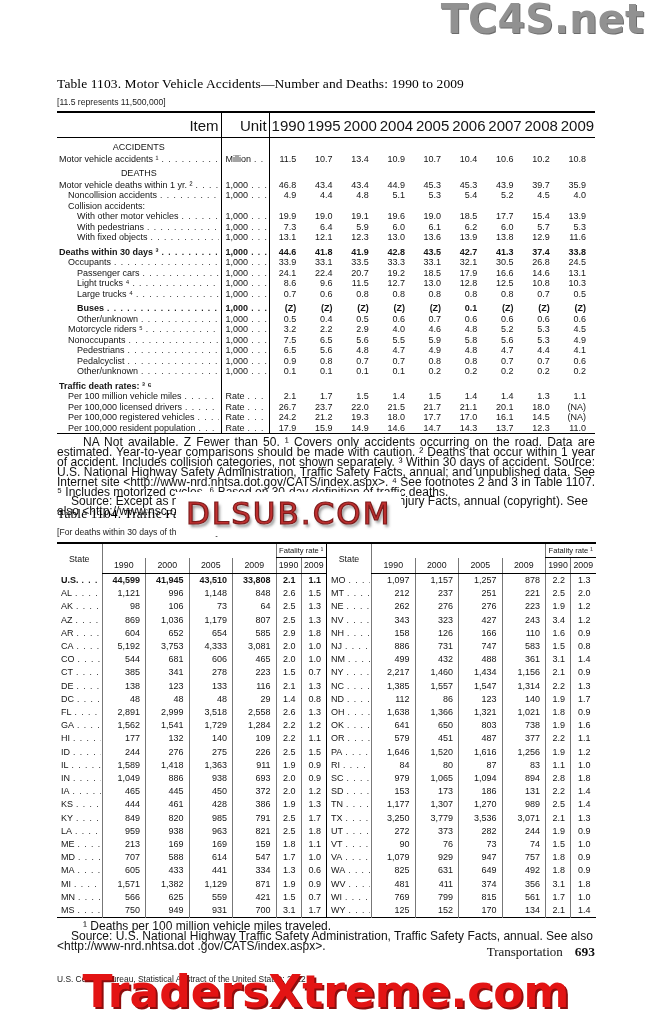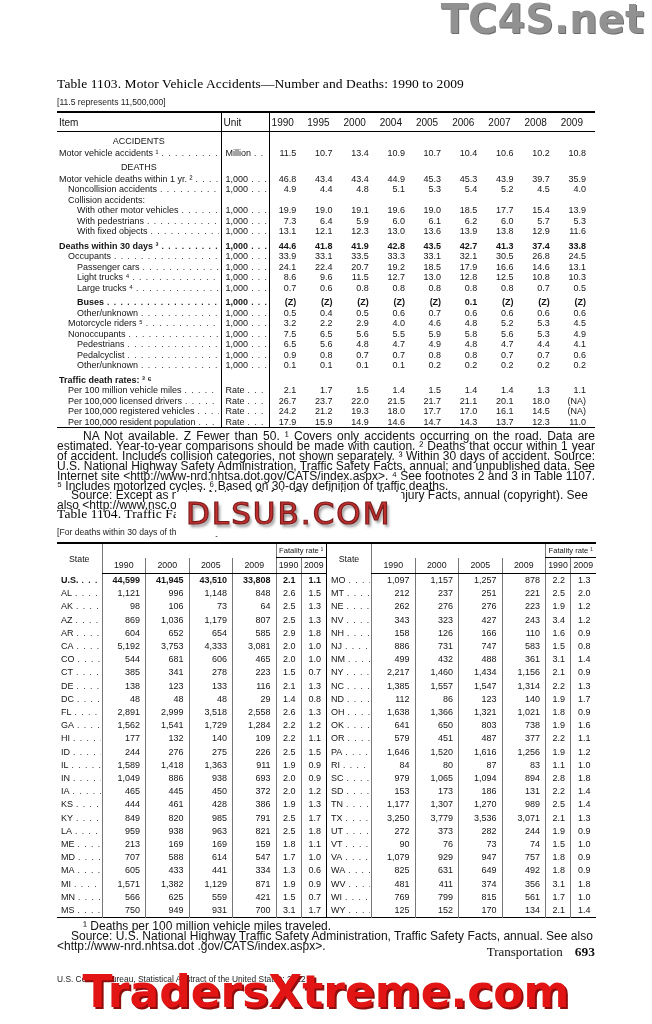--- a/index.html
+++ b/index.html
@@ -32,22 +32,22 @@
   .lbl{white-space:nowrap;}
   .leader{flex:1 1 auto;overflow:hidden;white-space:nowrap;color:#222;margin-left:3px;}
   .leader::after{content:". . . . . . . . . . . . . . . . . . . . . . . . . . . . . . . . . . . . . . . . . . . . . . . .";
                  letter-spacing:1px;font-size:8.5px;}
   .fn{margin-top:4px;font-size:12px;line-height:9.9px;color:#111;}
   .fn p{margin:0;text-indent:26px;text-align:justify;}
   .fn p.src{text-indent:14px;text-align:left;}
 
   
   .tb1103{width:538px;margin-top:4px;border-top:2px solid #000;border-bottom:1px solid #000;font-size:9px;}
-  .tb1103 thead th{font-weight:400;font-size:10px;border-bottom:1px solid #000;
-                   padding:4px 2px 3px;text-align:left;}
+  .tb1103 thead th{font-weight:400;font-size:15px;border-bottom:1px solid #000;
+                   padding:4px 2px 3px;text-align:right;}
   .tb1103 td{line-height:10.5px;white-space:nowrap;overflow:hidden;padding:0 2px;vertical-align:bottom;}
   .tb1103 .unitb{border-left:1px solid #000;border-right:1px solid #000;}
   .tb1103 td.num{text-align:right;padding-right:9px;}
   .tb1103 .unitb .lw{padding-left:2px;}
   tr.sec td{padding-top:4px;padding-bottom:1px;}
   tr.sec .lw{justify-content:center;}
   tr.gap td{padding-top:4px;font-weight:bold;}
   .ind1 .itemb .lw{padding-left:9px;}
   .ind2 .itemb .lw{padding-left:18px;}
 

